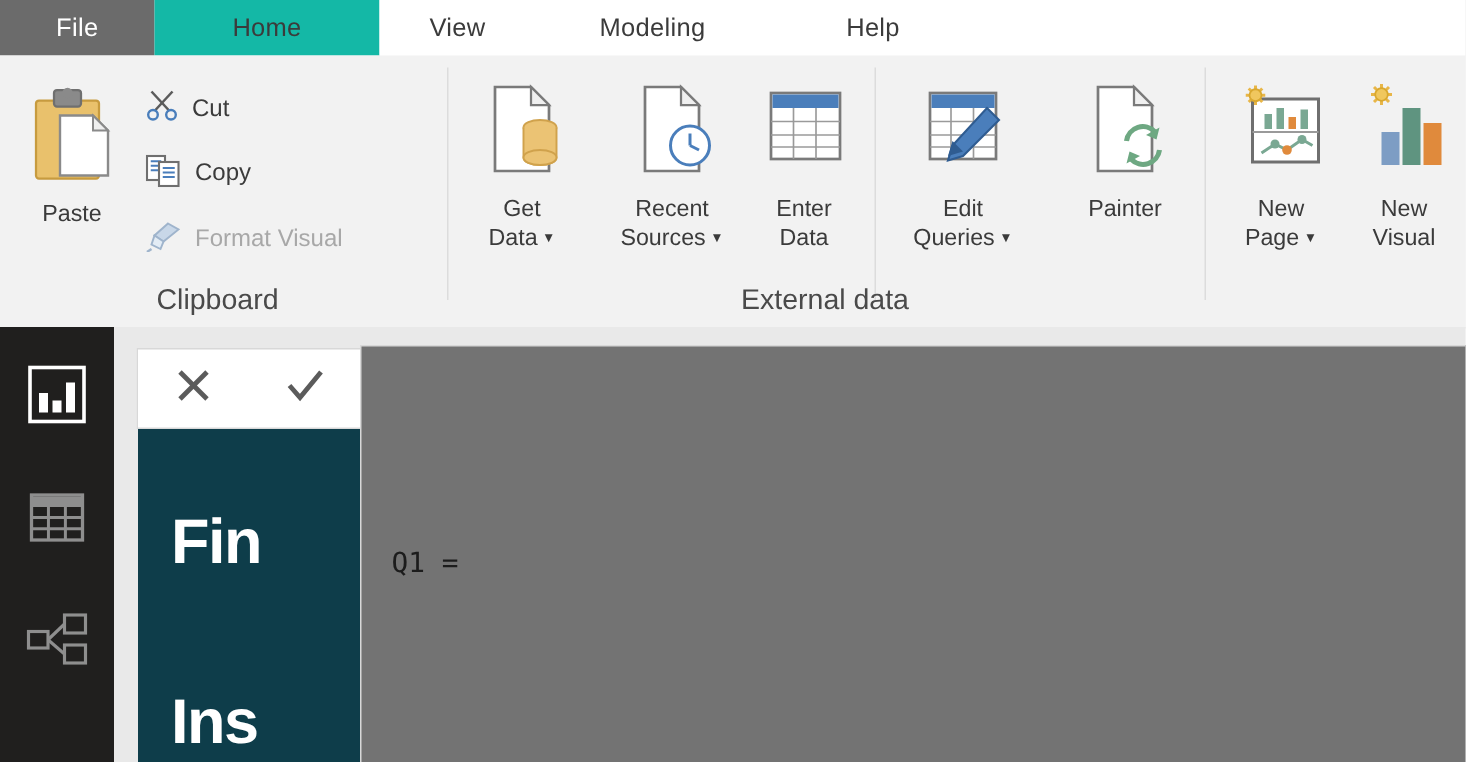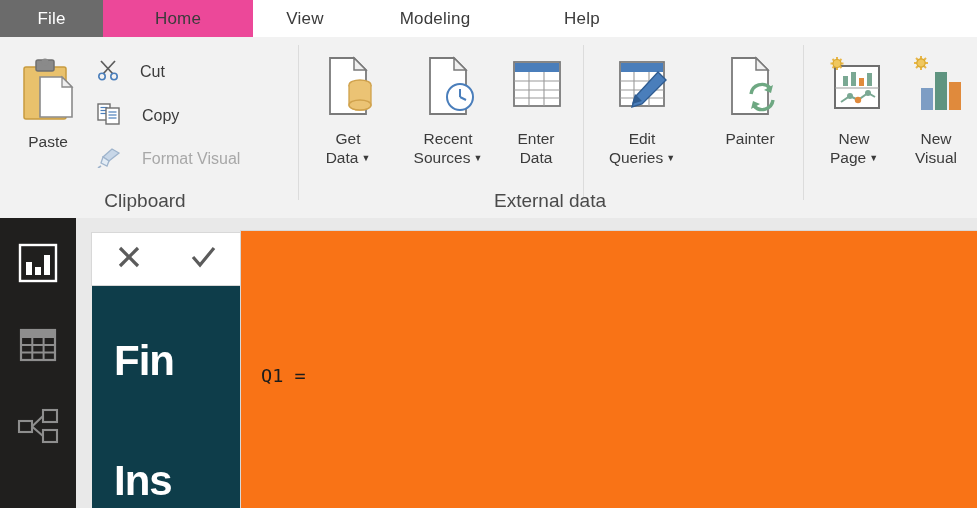--- a/index.html
+++ b/index.html
@@ -15,21 +15,21 @@
   .tabstrip{
     position:absolute;left:0;top:0;width:977px;height:37px;
     background:#ffffff;
   }
   .tab{
     position:absolute;top:0;height:37px;
     display:flex;align-items:center;justify-content:center;
     font-size:17px;color:#3b3b3b;letter-spacing:.2px;
   }
   .tab-file{left:0;width:103px;background:#6b6b6b;color:#ffffff;}
-  .tab-home{left:103px;width:150px;background:#ec4899;}
+  .tab-home{left:103px;width:150px;background:#14b8a6;}
   .tab-view{left:253px;width:104px;background:#ffffff;}
   .tab-modeling{left:357px;width:156px;background:#ffffff;}
   .tab-help{left:513px;width:138px;background:#ffffff;}
 
   
   .ribbon{
     position:absolute;left:0;top:37px;width:977px;height:181px;
     background:#f2f2f2;
     border-bottom:1px solid #d2d2d2;
   }
@@ -38,21 +38,21 @@
     position:absolute;bottom:6px;font-size:19px;color:#4a4a4a;
     text-align:center;
   }
 
   
   .rbtn{position:absolute;display:flex;flex-direction:column;align-items:center;}
   .rbtn .lbl{
     font-size:15.5px;color:#3b3b3b;line-height:1.22;text-align:center;
     white-space:nowrap;
   }
-  .rbtn-small{position:absolute;display:flex;align-items:center;gap:21px;}
+  .rbtn-small{position:absolute;display:flex;align-items:center;gap:9px;}
   .rbtn-small .lbl{font-size:16px;color:#3b3b3b;white-space:nowrap;}
   .rbtn-small.disabled .lbl{color:#a8a8a8;}
   .caret{font-size:9px;color:#3b3b3b;margin-left:3px;vertical-align:middle;}
 
   
   .rail{
     position:absolute;left:0;top:218px;width:76px;height:290px;
     background:#201f1e;
   }
   .railicon{position:absolute;left:15px;width:46px;height:46px;}
@@ -73,21 +73,21 @@
   }
 
   
   .fbcheckbox{
     position:absolute;left:91px;top:232px;width:148px;height:52px;
     background:#ffffff;border:1px solid #d8d8d8;
     display:flex;align-items:center;justify-content:space-around;
   }
   .fbpanel{
     position:absolute;left:240px;top:230px;width:737px;height:278px;
-    background:#f97316;border-left:1px solid #d8d8d8;border-top:1px solid #d8d8d8;
+    background:#737373;border-left:1px solid #d8d8d8;border-top:1px solid #d8d8d8;
   }
   .dax{
     position:absolute;left:20px;top:12px;
     font-family:"DejaVu Sans Mono", monospace;
     font-size:18.5px;line-height:38px;white-space:pre;
   }
   .dline{position:relative;height:38px;white-space:pre;}
   .tok-plain{color:#1c1c1c;}
 </style>
 </head>

